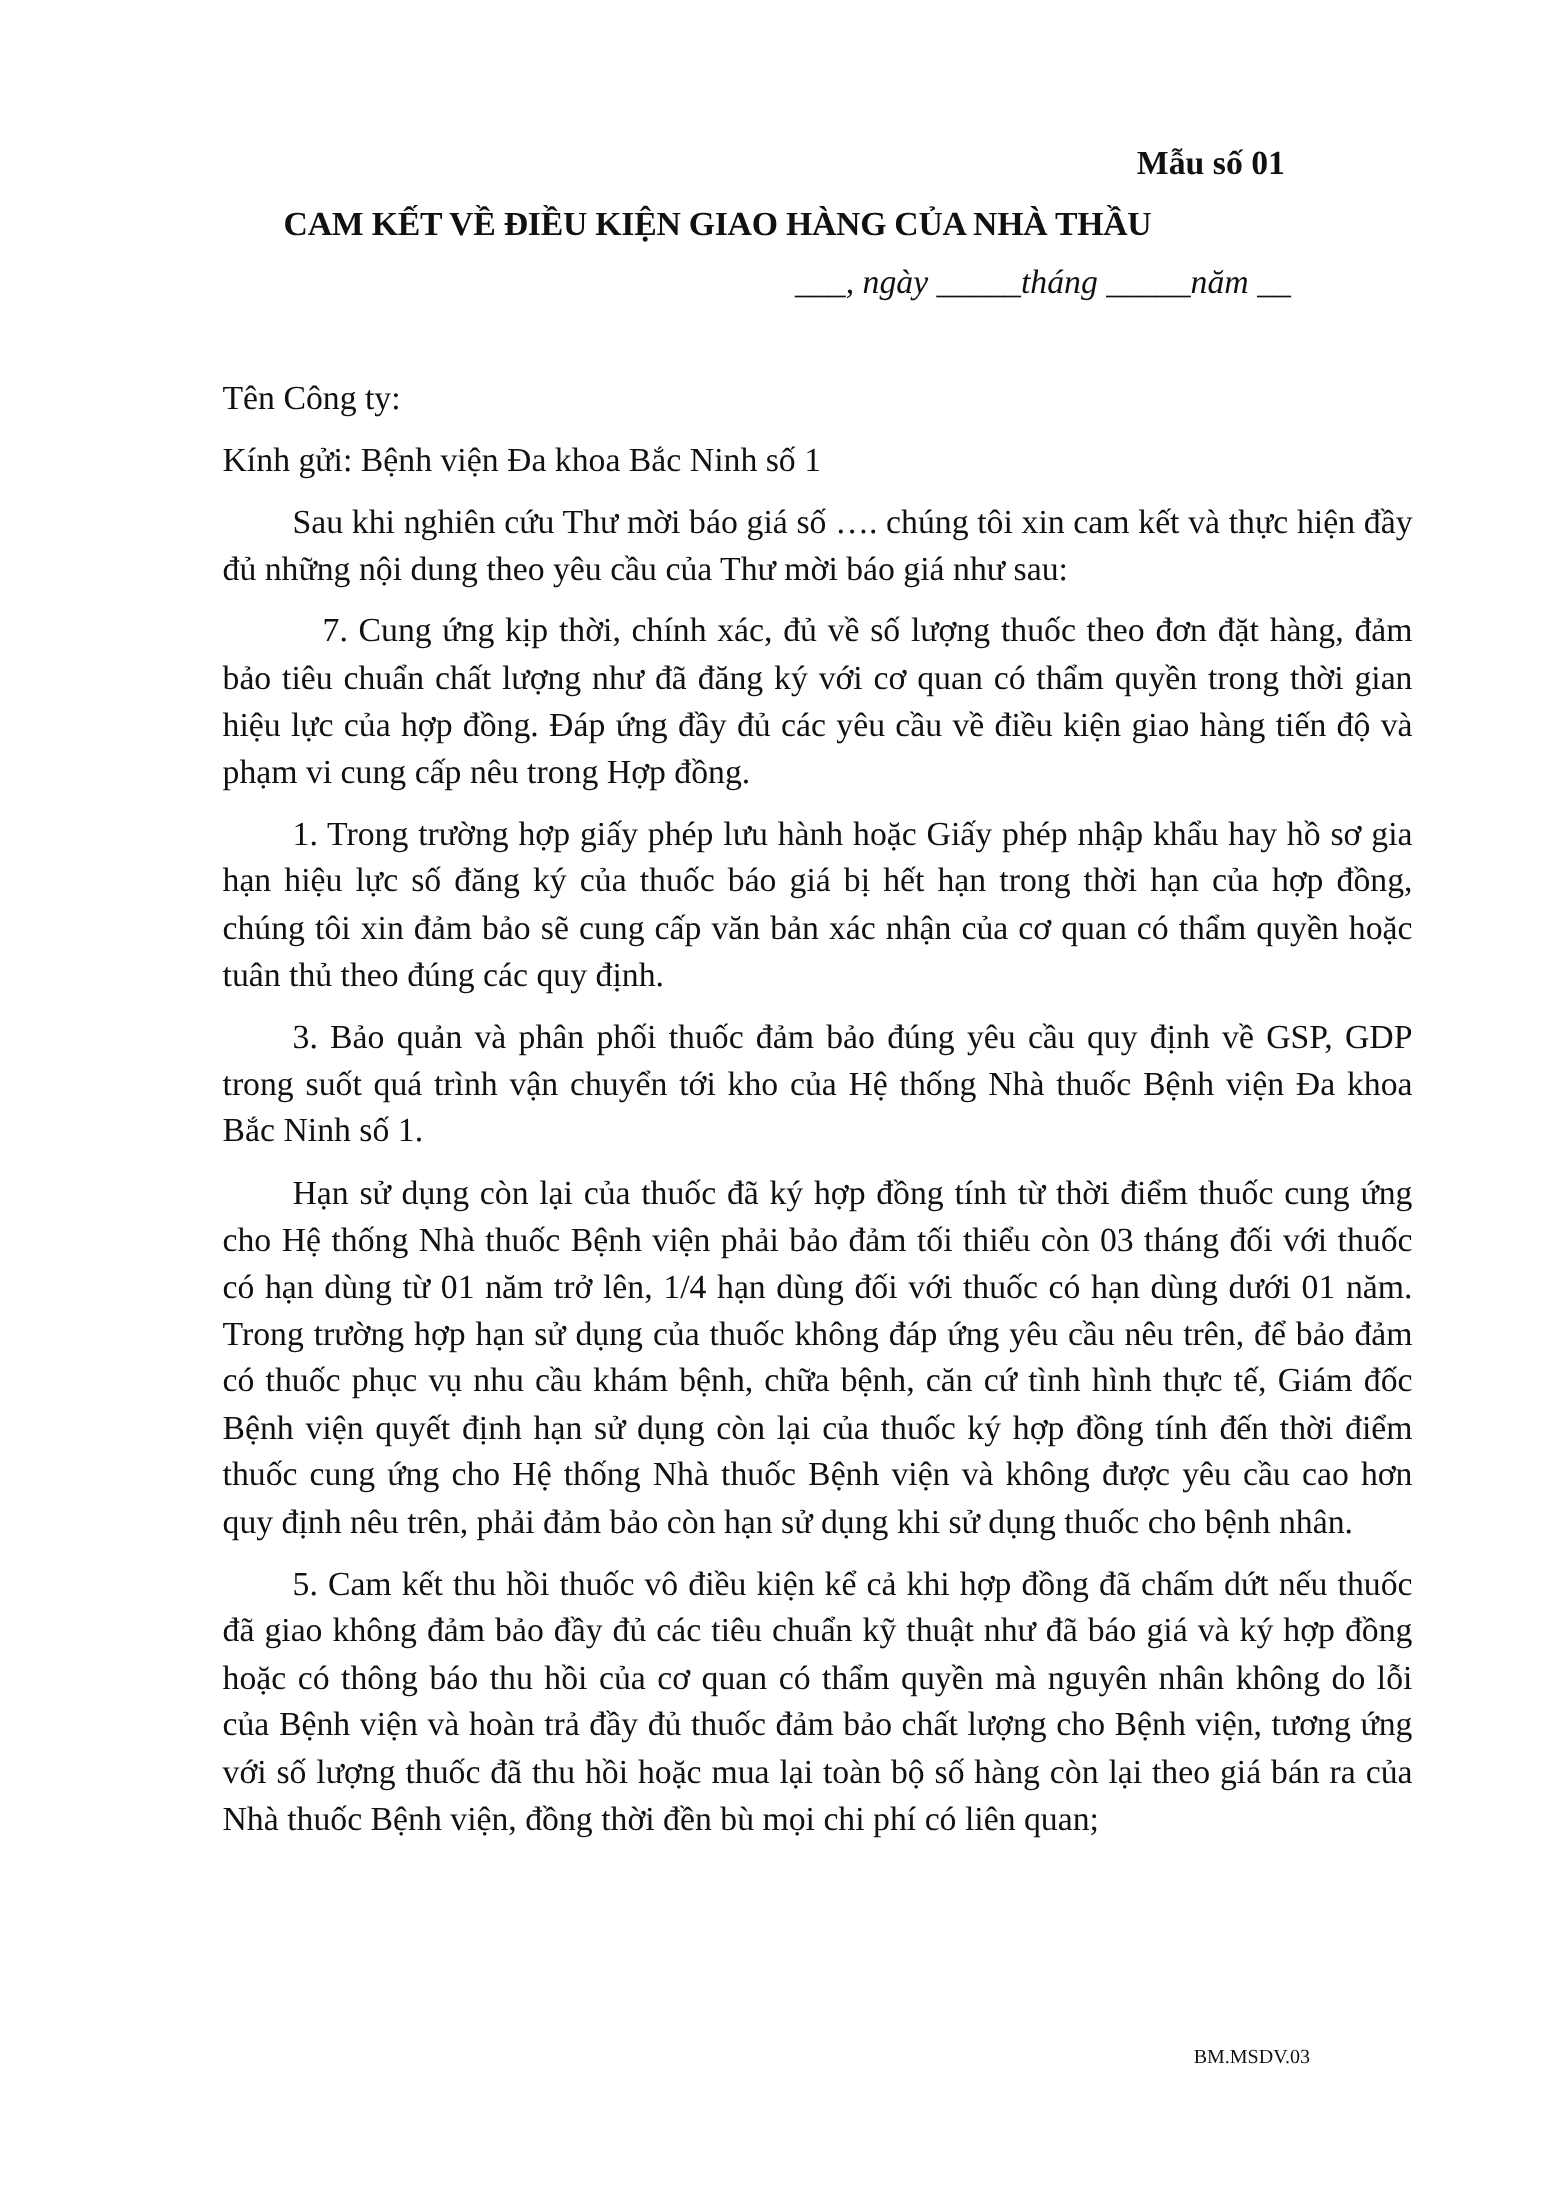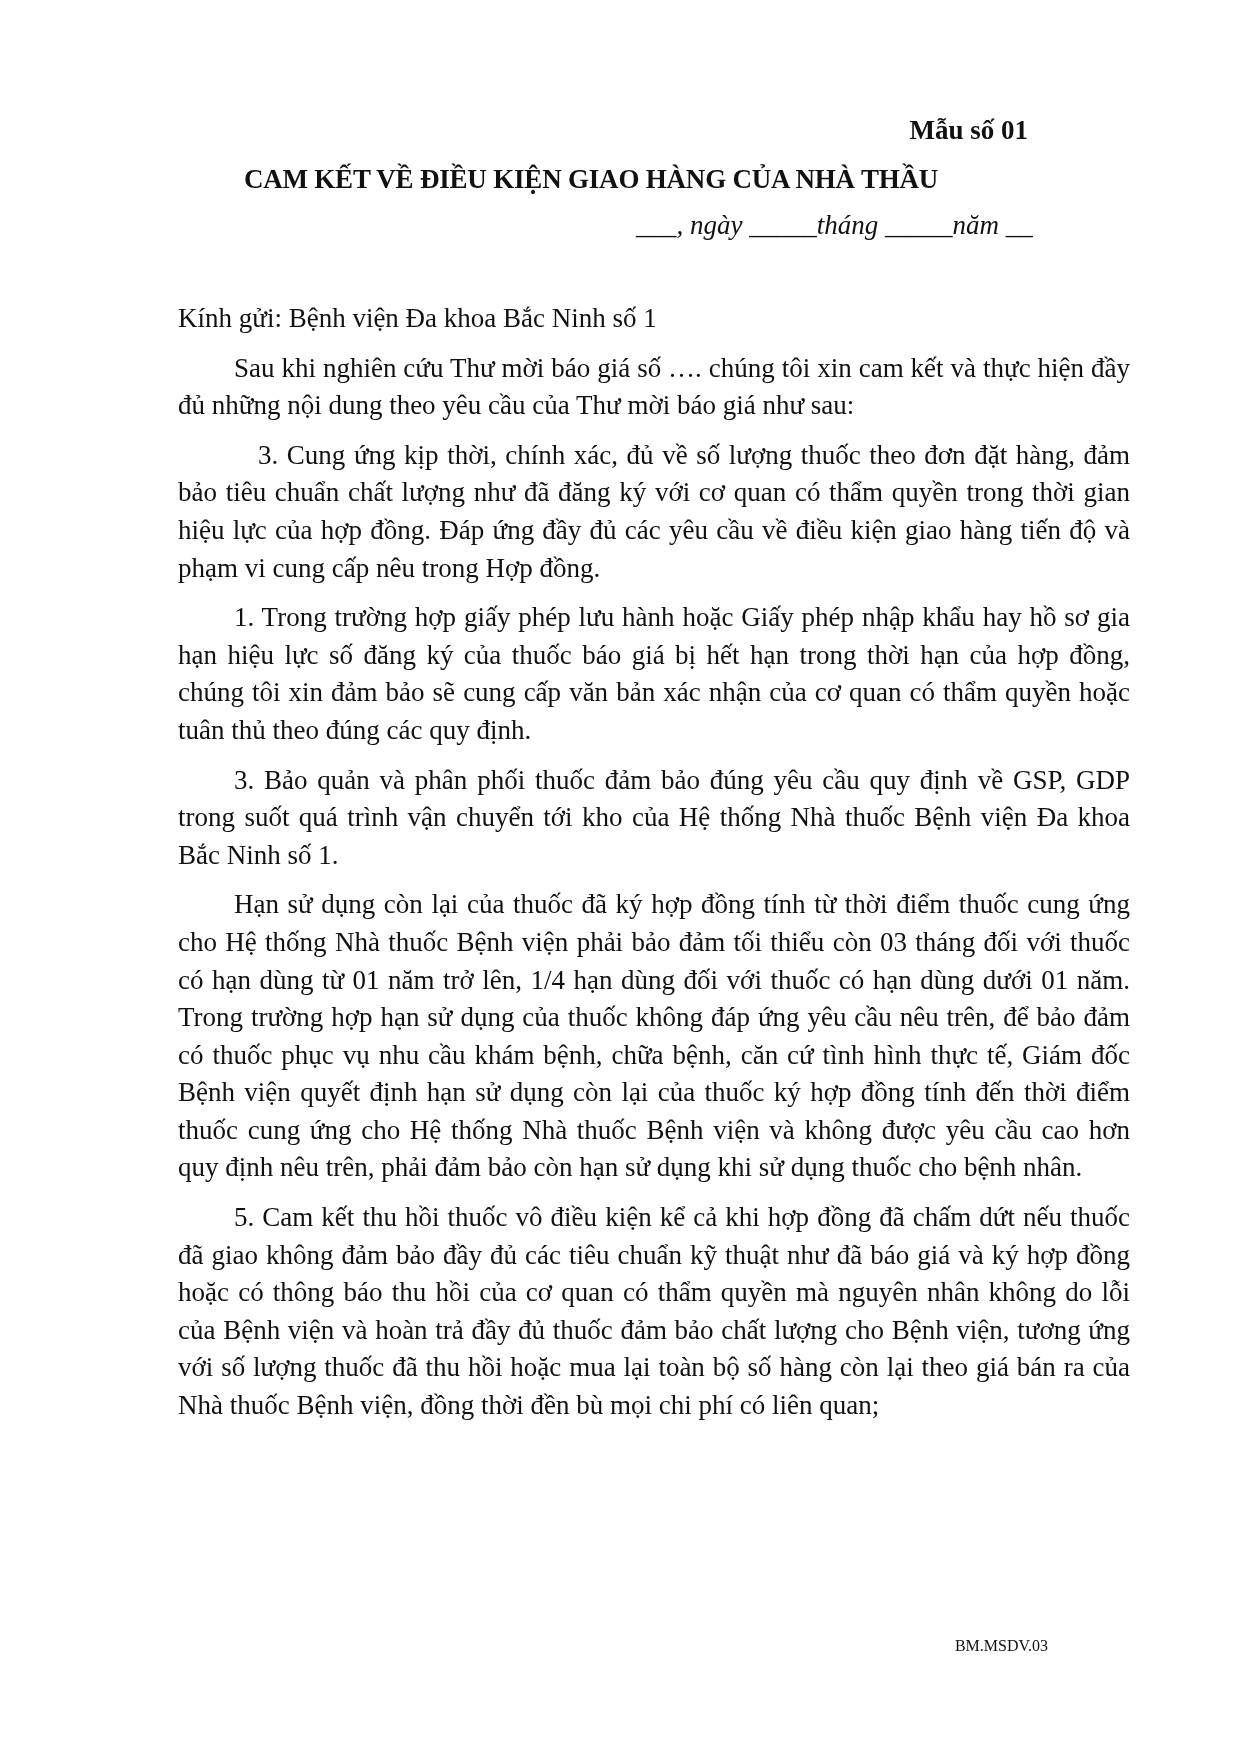--- a/index.html
+++ b/index.html
@@ -32,21 +32,20 @@
     .doc-title {
       position: absolute;
       top: 166px;
       left: 0;
       width: 1148px;
       text-align: center;
       font-size: 27px;
       font-weight: bold;
       line-height: 1;
       letter-spacing: -0.2px;
-      margin-left: 17px;
     }
     .date-line {
       position: absolute;
       top: 212px;
       left: 636px;
       font-size: 27px;
       font-style: italic;
       line-height: 1;
       white-space: pre;
     }
@@ -82,23 +81,24 @@
 
 <div class="page">
 
   <div class="form-number">Mẫu số 01</div>
 
   <div class="doc-title">CAM KẾT VỀ ĐIỀU KIỆN GIAO HÀNG CỦA NHÀ THẦU</div>
 
   <div class="date-line">___, ngày _____tháng _____năm __</div>
 
   <div class="body-text">
+    <p class="line-plain">Tên Công ty:</p>
     <p class="line-plain">Kính gửi: Bệnh viện Đa khoa Bắc Ninh số 1</p>
     <p class="para">Sau khi nghiên cứu Thư mời báo giá số …. chúng tôi xin cam kết và thực hiện đầy đủ những nội dung theo yêu cầu của Thư mời báo giá như sau:</p>
-    <p class="para deep">3. Cung ứng kịp thời, chính xác, đủ về số lượng thuốc theo đơn đặt hàng, đảm bảo tiêu chuẩn chất lượng như đã đăng ký với cơ quan có thẩm quyền trong thời gian hiệu lực của hợp đồng. Đáp ứng đầy đủ các yêu cầu về điều kiện giao hàng tiến độ và phạm vi cung cấp nêu trong Hợp đồng.</p>
+    <p class="para deep">7. Cung ứng kịp thời, chính xác, đủ về số lượng thuốc theo đơn đặt hàng, đảm bảo tiêu chuẩn chất lượng như đã đăng ký với cơ quan có thẩm quyền trong thời gian hiệu lực của hợp đồng. Đáp ứng đầy đủ các yêu cầu về điều kiện giao hàng tiến độ và phạm vi cung cấp nêu trong Hợp đồng.</p>
     <p class="para">1. Trong trường hợp giấy phép lưu hành hoặc Giấy phép nhập khẩu hay hồ sơ gia hạn hiệu lực số đăng ký của thuốc báo giá bị hết hạn trong thời hạn của hợp đồng, chúng tôi xin đảm bảo sẽ cung cấp văn bản xác nhận của cơ quan có thẩm quyền hoặc tuân thủ theo đúng các quy định.</p>
     <p class="para">3. Bảo quản và phân phối thuốc đảm bảo đúng yêu cầu quy định về GSP, GDP trong suốt quá trình vận chuyển tới kho của Hệ thống Nhà thuốc Bệnh viện Đa khoa Bắc Ninh số 1.</p>
     <p class="para">Hạn sử dụng còn lại của thuốc đã ký hợp đồng tính từ thời điểm thuốc cung ứng cho Hệ thống Nhà thuốc Bệnh viện phải bảo đảm tối thiểu còn 03 tháng đối với thuốc có hạn dùng từ 01 năm trở lên, 1/4 hạn dùng đối với thuốc có hạn dùng dưới 01 năm. Trong trường hợp hạn sử dụng của thuốc không đáp ứng yêu cầu nêu trên, để bảo đảm có thuốc phục vụ nhu cầu khám bệnh, chữa bệnh, căn cứ tình hình thực tế, Giám đốc Bệnh viện quyết định hạn sử dụng còn lại của thuốc ký hợp đồng tính đến thời điểm thuốc cung ứng cho Hệ thống Nhà thuốc Bệnh viện và không được yêu cầu cao hơn quy định nêu trên, phải đảm bảo còn hạn sử dụng khi sử dụng thuốc cho bệnh nhân.</p>
     <p class="para">5. Cam kết thu hồi thuốc vô điều kiện kể cả khi hợp đồng đã chấm dứt nếu thuốc đã giao không đảm bảo đầy đủ các tiêu chuẩn kỹ thuật như đã báo giá và ký hợp đồng hoặc có thông báo thu hồi của cơ quan có thẩm quyền mà nguyên nhân không do lỗi của Bệnh viện và hoàn trả đầy đủ thuốc đảm bảo chất lượng cho Bệnh viện, tương ứng với số lượng thuốc đã thu hồi hoặc mua lại toàn bộ số hàng còn lại theo giá bán ra của Nhà thuốc Bệnh viện, đồng thời đền bù mọi chi phí có liên quan;</p>
   </div>
 
   <div class="footer-code">BM.MSDV.03</div>
 
 </div>
 

